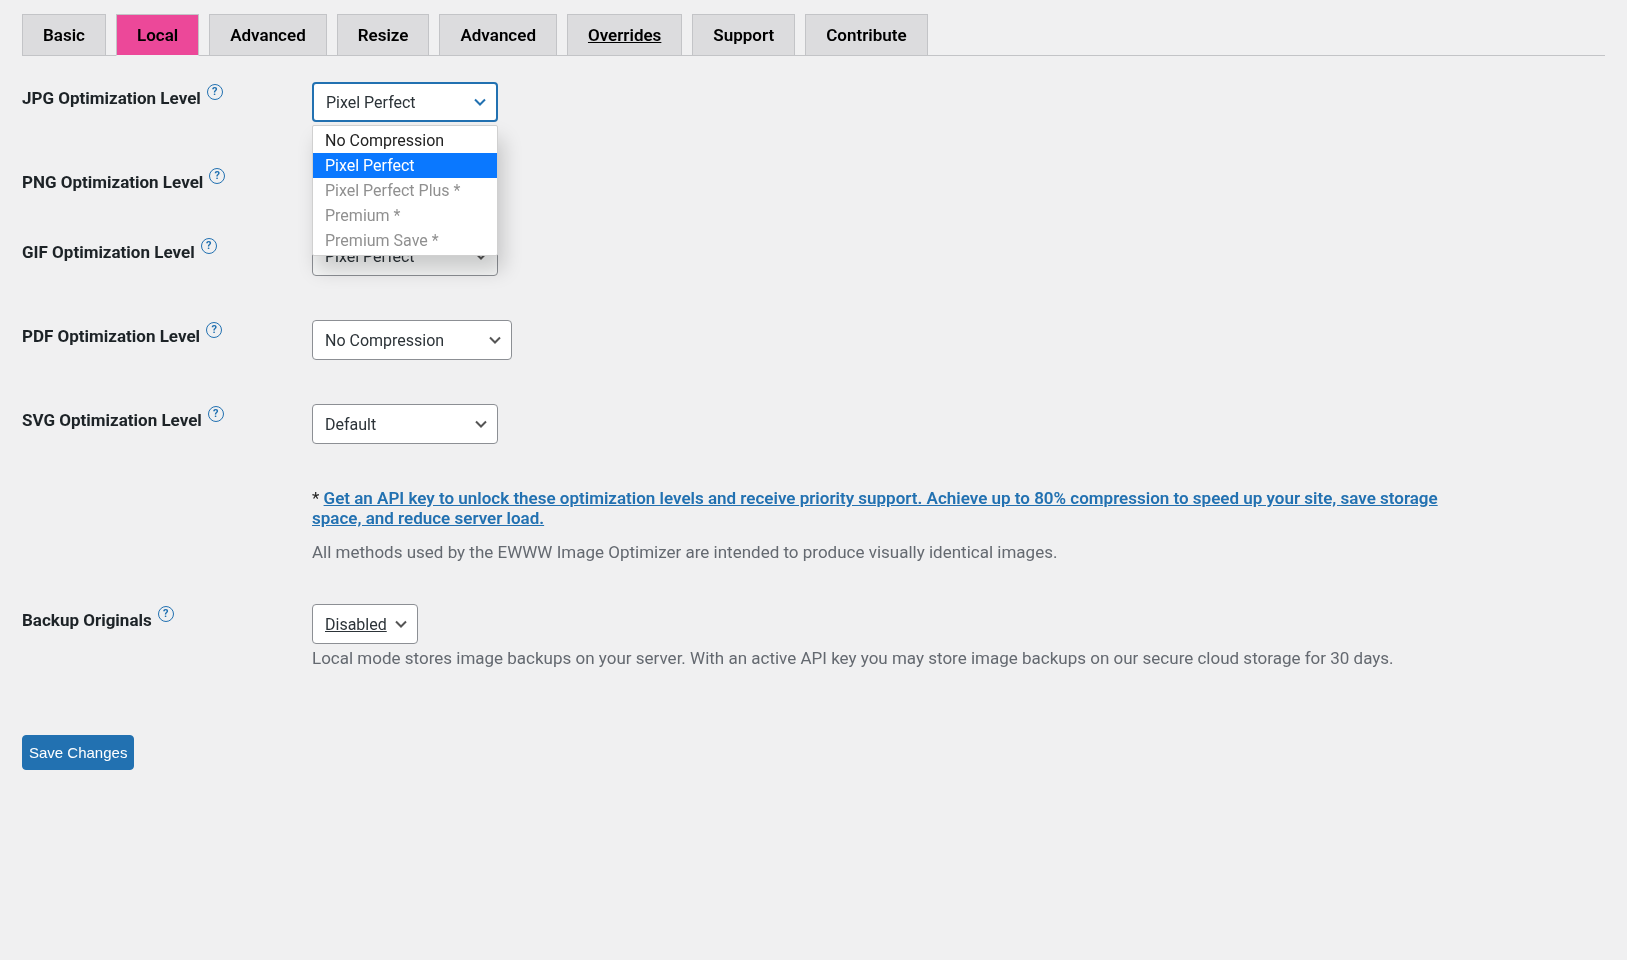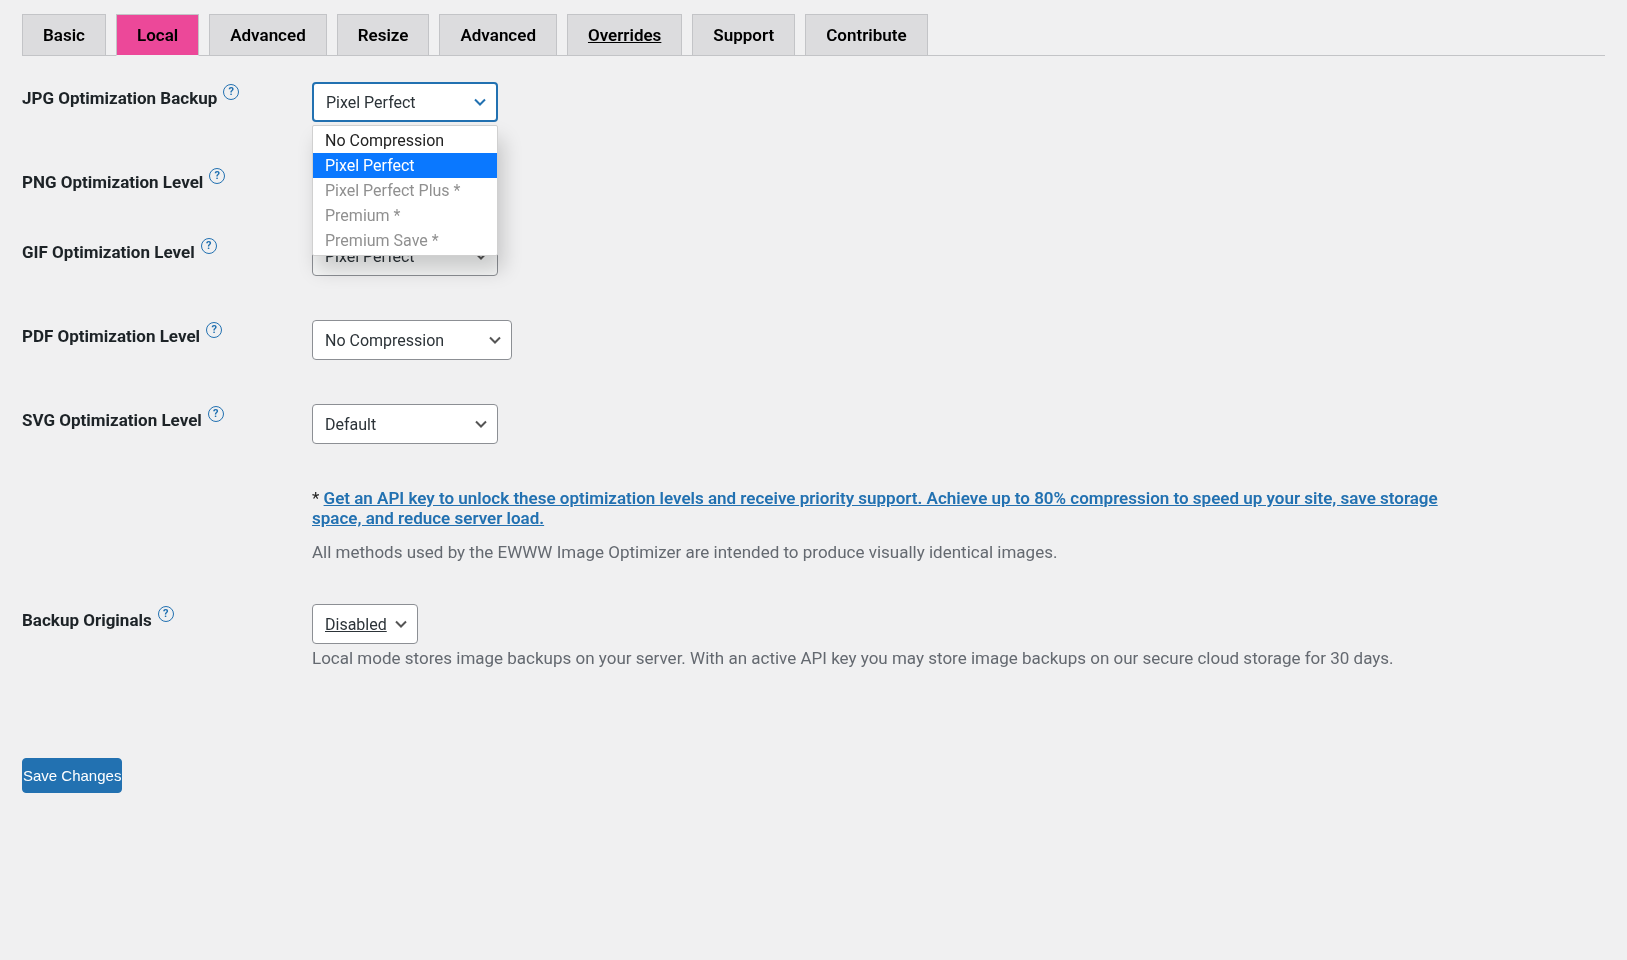--- a/index.html
+++ b/index.html
@@ -121,26 +121,26 @@
   
   .info-block { margin-left: 290px; max-width: 1150px; }
   .api-note { margin-top: 30px; margin-bottom: 14px; font-size: 17px; }
   .api-note .star { color: #222; }
   .api-note a { color: #2271b1; text-decoration: underline; font-weight: 600; }
   .methods-note { color: #646970; font-size: 17px; margin-bottom: 42px; }
   .backup-desc { color: #646970; font-size: 17px; margin-top: 1px; max-width: 1100px; line-height: 1.55; }
 
   
   .save-btn {
-    margin-top: 79px;
+    margin-top: 56px;
     background: #2271b1;
     color: #fff;
     border: 1px solid #2271b1;
     border-radius: 4px;
-    padding: 8px 0;
+    padding: 8px 6px;
     font-size: 15px;
     font-weight: 400;
     cursor: pointer;
   }
 </style>
 </head>
 <body>
 
 
 
@@ -153,21 +153,21 @@
   <div class="nav-tab"><span class="tab-label">Advanced</span></div>
   <div class="nav-tab underlined"><span class="tab-label">Overrides</span></div>
   <div class="nav-tab"><span class="tab-label">Support</span></div>
   <div class="nav-tab"><span class="tab-label">Contribute</span></div>
 </div>
 
 <div class="form-table">
 
   <div class="form-row">
     <div class="label-cell">
-      <span>JPG Optimization Backup</span>
+      <span>JPG Optimization Level</span>
       <span class="help-icon">?</span>
     </div>
     <div class="field-cell">
       <div class="select-box focused w-180">
         <span>Pixel Perfect</span>
         <span class="chevron">
           <svg viewBox="0 0 12 12" width="12" height="12">
               <path d="M1 3.5 L6 8.5 L11 3.5" fill="none" stroke="#2271b1" stroke-width="2"></path>
             </svg>
         </span>

